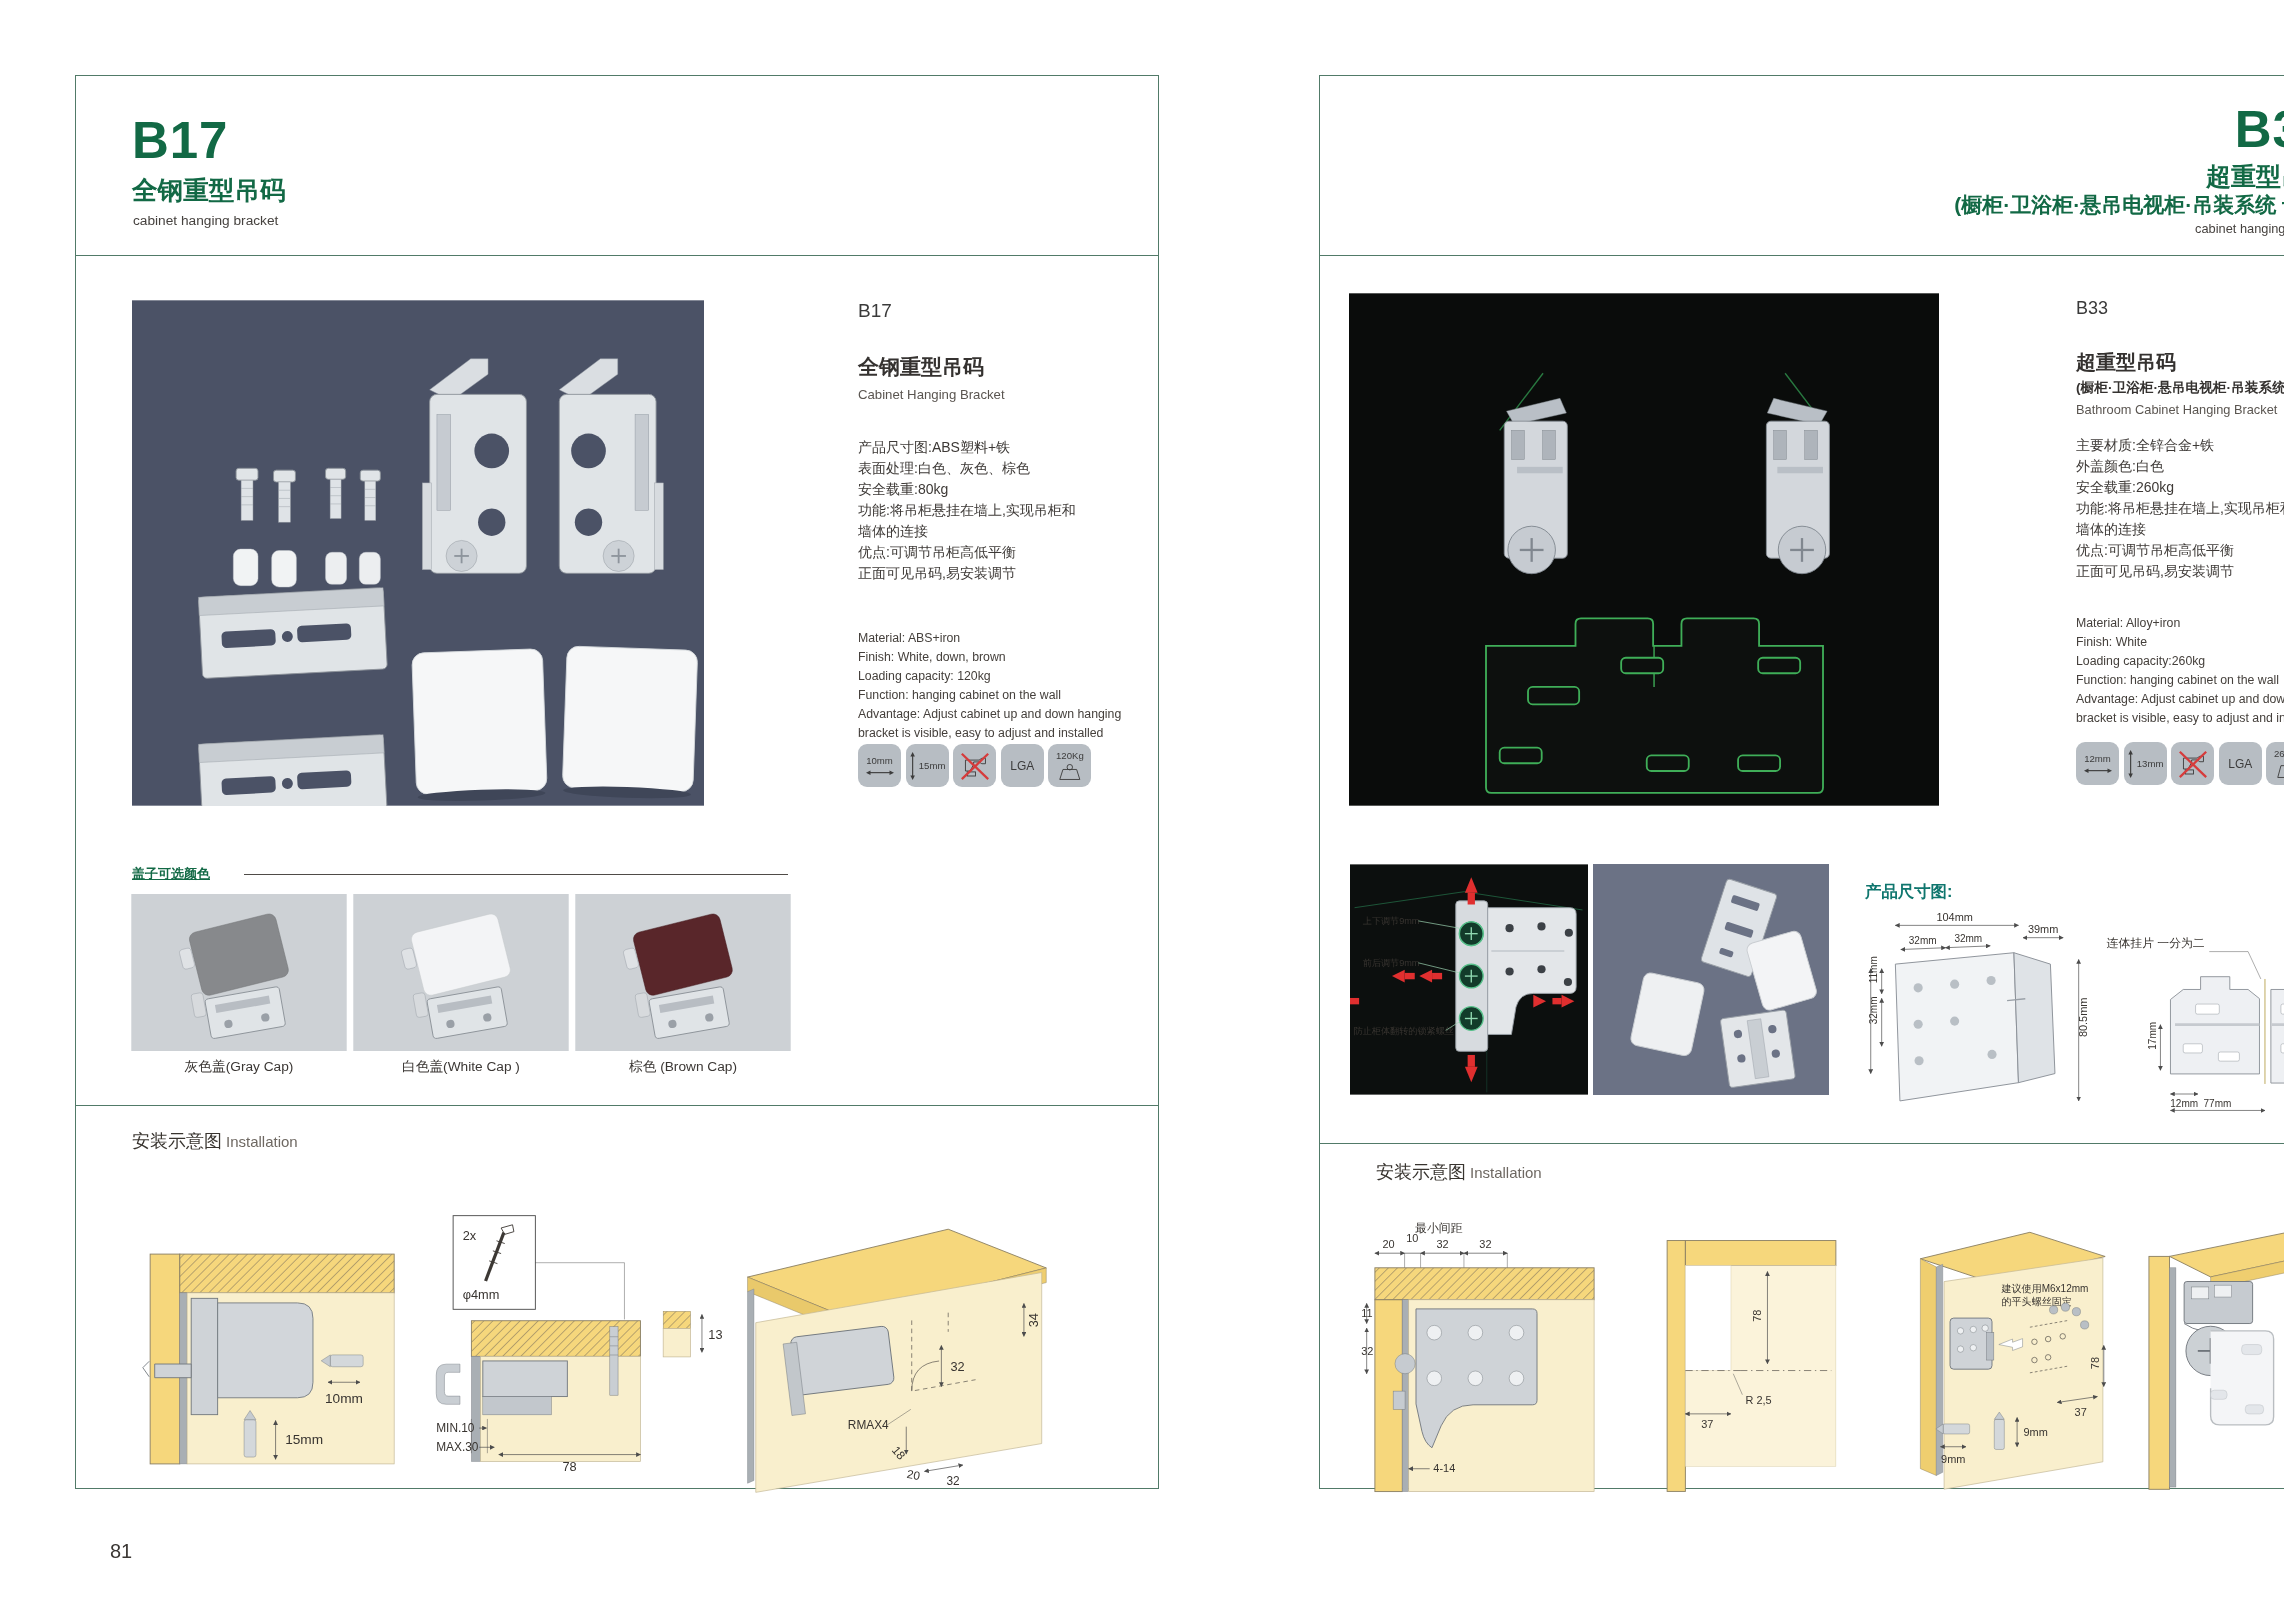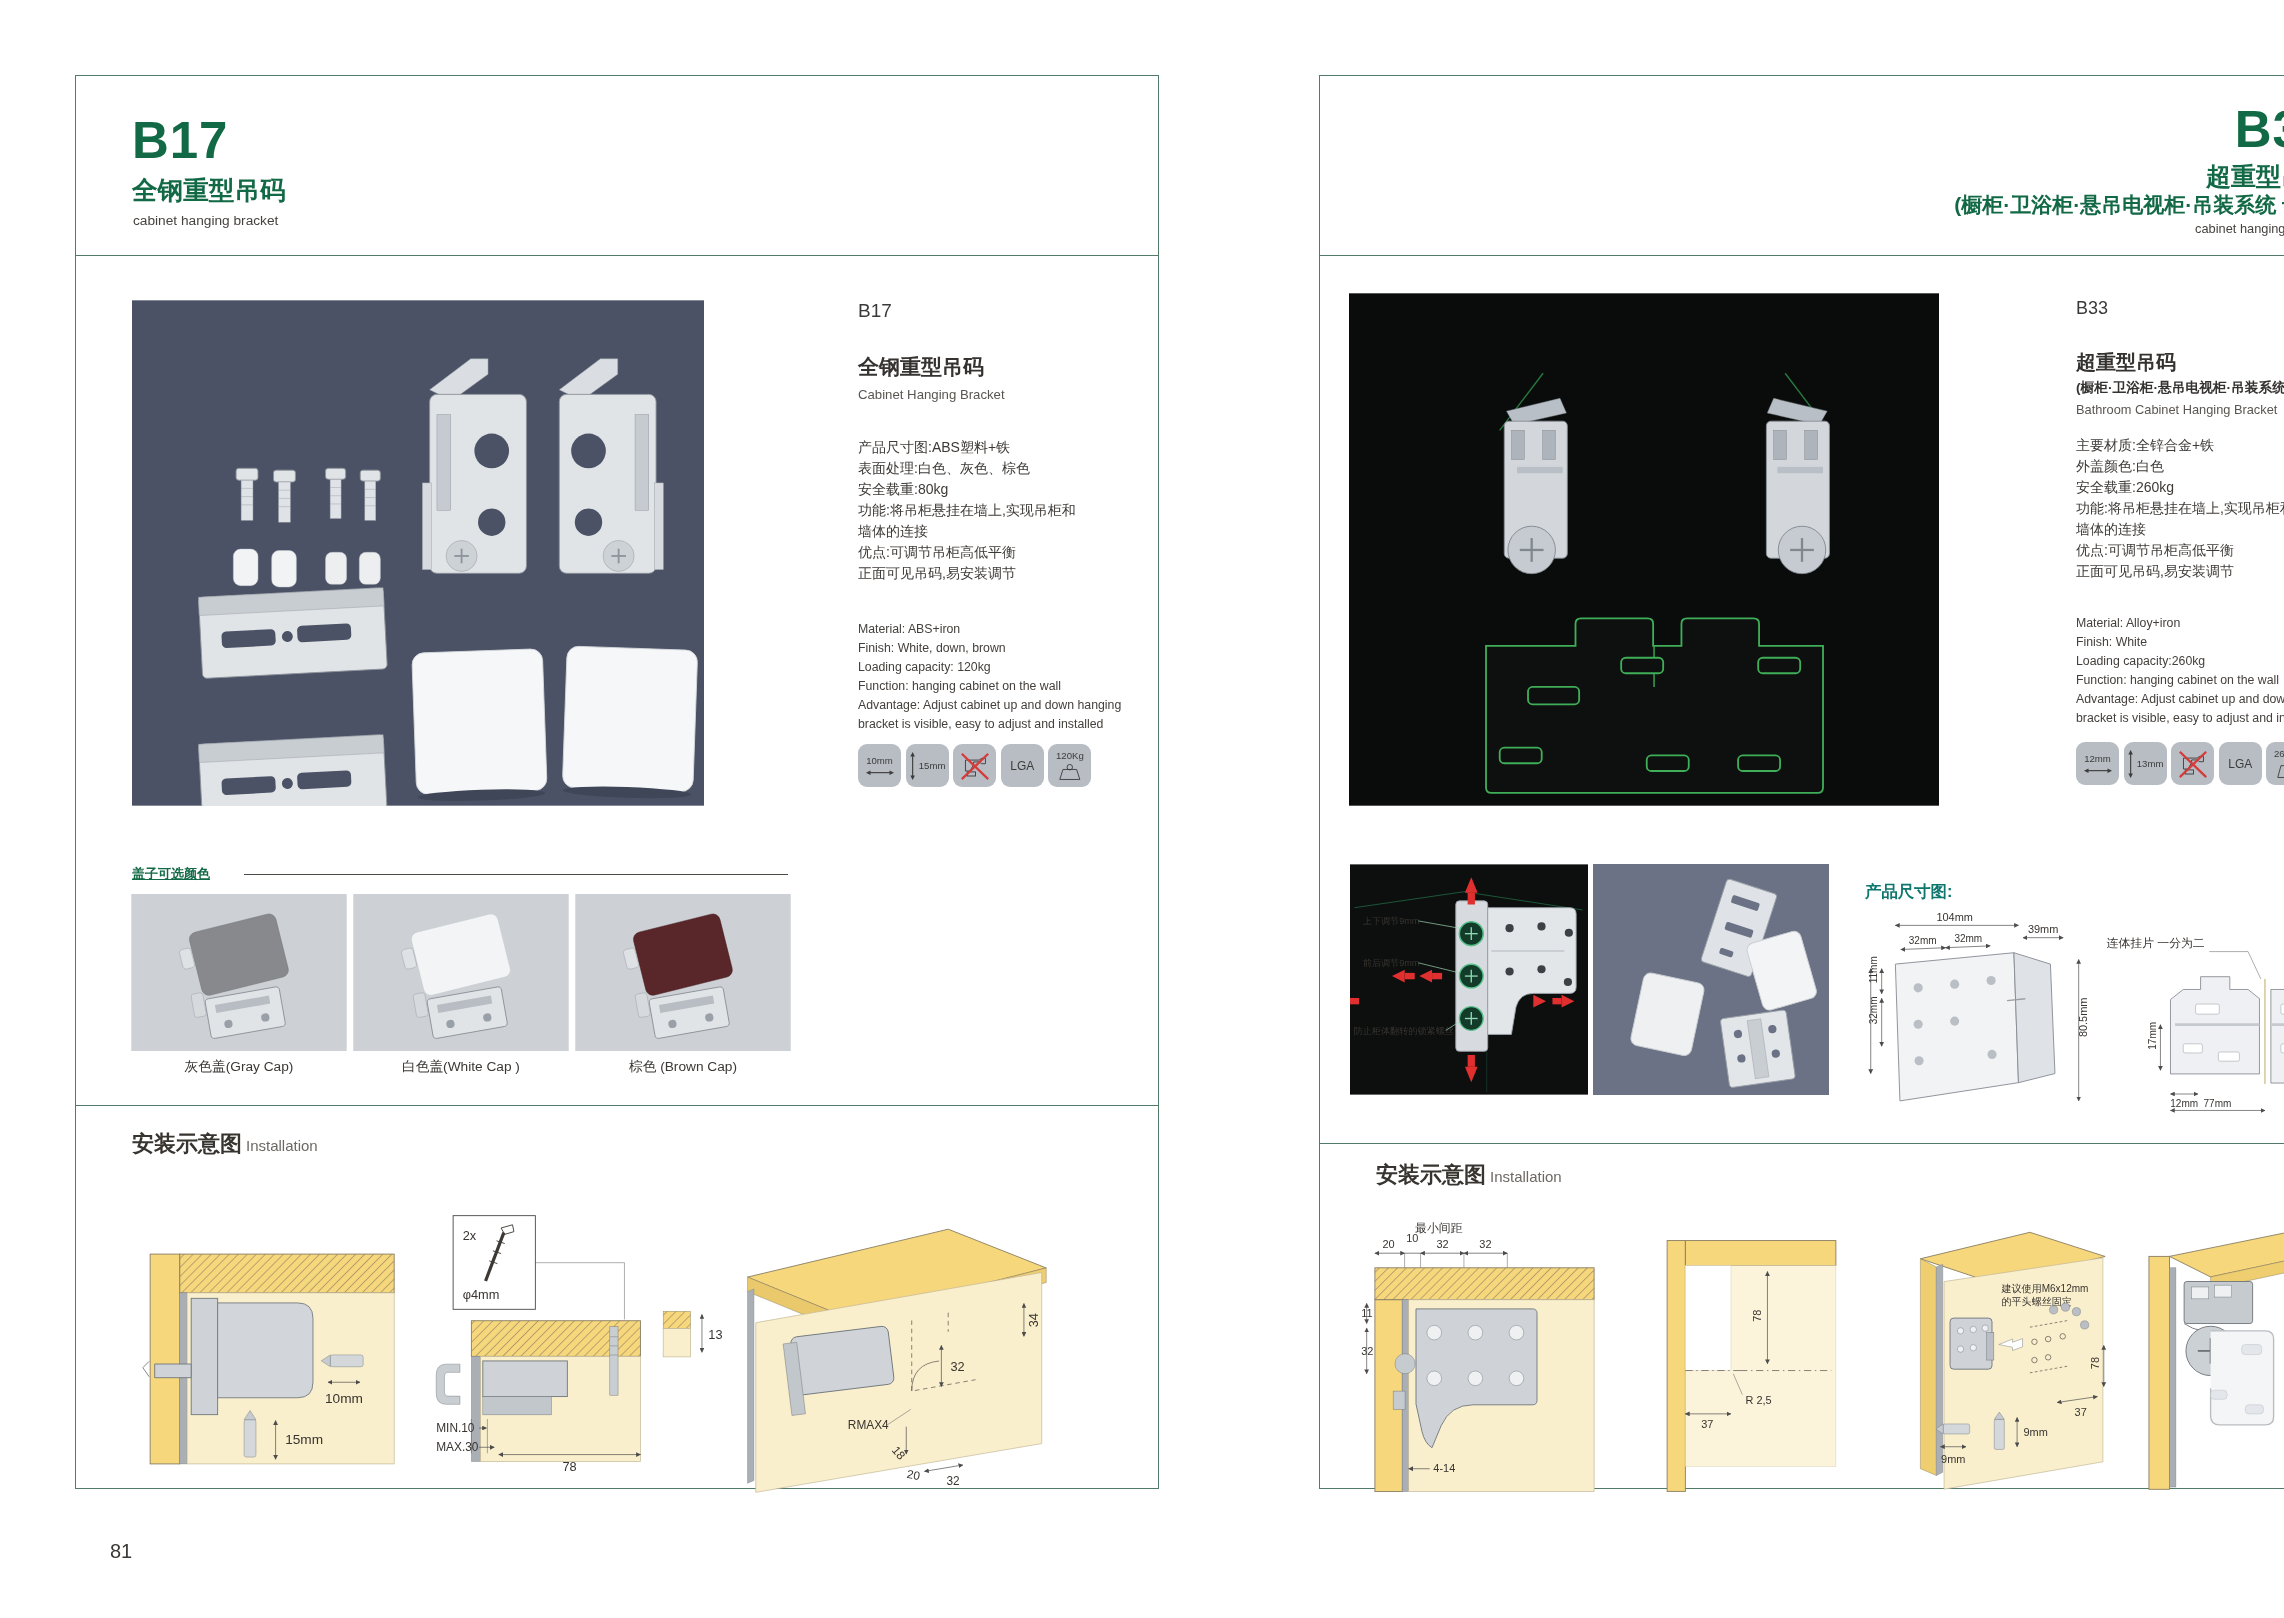--- a/index.html
+++ b/index.html
@@ -24,21 +24,21 @@
   .spec-cn{font-size:14px;line-height:21px;color:#3d3936;}
   .spec-en{font-size:12.3px;line-height:19px;color:#45403c;}
   .tile{width:43px;height:43px;background:#b7bdc3;border-radius:9px;
         display:flex;flex-direction:column;align-items:center;justify-content:center;
         gap:2.7px;flex:0 0 auto;position:relative;}
   .tile-row{display:flex;gap:4.6px;}
   .tile .lbl{font-size:9.6px;color:#3c3c3c;}
   .tile .lbl-lga{font-size:12px;color:#3c3c3c;}
   .caps-header{font-size:13px;font-weight:bold;text-decoration:underline;}
   .caps-label{font-size:13.7px;color:#3b3734;text-align:center;}
-  .inst-head-cn{font-size:22px;font-weight:bold;color:#38342f;}
+  .inst-head-cn{font-size:18px;font-weight:normal;color:#38342f;}
   .inst-head-en{font-size:15px;color:#6e6862;margin-left:4px;}
   .dims-title{font-size:16.4px;font-weight:bold;color:#0f766e;}
   .pagenum{position:absolute;font-size:20px;color:#3b3734;margin-left:26px;}
   svg text{font-family:"Liberation Sans","DejaVu Sans",sans-serif;fill:#383430;}
   .t20{font-size:20px;} .t22{font-size:22px;} .t24{font-size:24px;}
   .t26{font-size:26px;} .t28{font-size:28px;} .t30{font-size:30px;}
   .dimline{stroke:#4c4c4c;stroke-width:1.5;fill:none;}
   .thin{stroke:#4c4c4c;stroke-width:1;fill:none;}
   .wood{fill:#f6d77c;stroke:#8a7f63;stroke-width:2;}
   .cream{fill:#f9efcd;stroke:#c3b795;stroke-width:1.5;}
@@ -169,21 +169,21 @@
       </div>
       <div class="abs" style="left:0;top:137px;">
         <div class="spec-cn">产品尺寸图:ABS塑料+铁</div>
         <div class="spec-cn">表面处理:白色、灰色、棕色</div>
         <div class="spec-cn">安全载重:80kg</div>
         <div class="spec-cn">功能:将吊柜悬挂在墙上,实现吊柜和</div>
         <div class="spec-cn">墙体的连接</div>
         <div class="spec-cn">优点:可调节吊柜高低平衡</div>
         <div class="spec-cn">正面可见吊码,易安装调节</div>
       </div>
-      <div class="abs" style="left:0;top:320px;">
+      <div class="abs" style="left:0;top:329px;">
         <div class="spec-en">Material: ABS+iron</div>
         <div class="spec-en">Finish: White, down, brown</div>
         <div class="spec-en">Loading capacity: 120kg</div>
         <div class="spec-en">Function: hanging cabinet on the wall</div>
         <div class="spec-en">Advantage: Adjust cabinet up and down hanging</div>
         <div class="spec-en">bracket is visible, easy to adjust and installed</div>
       </div>
 
       <div class="abs tile-row" style="left:0;top:444px;">
         <div class="tile">

